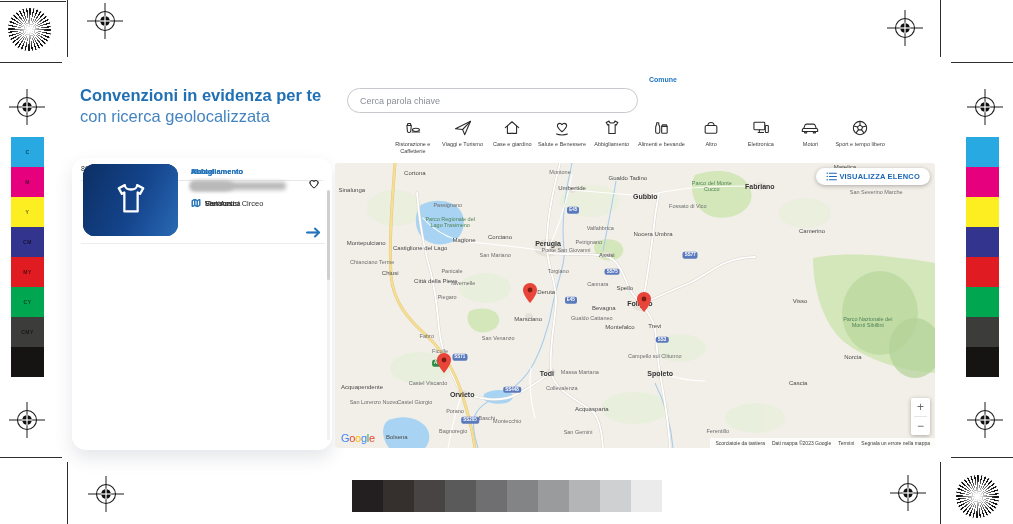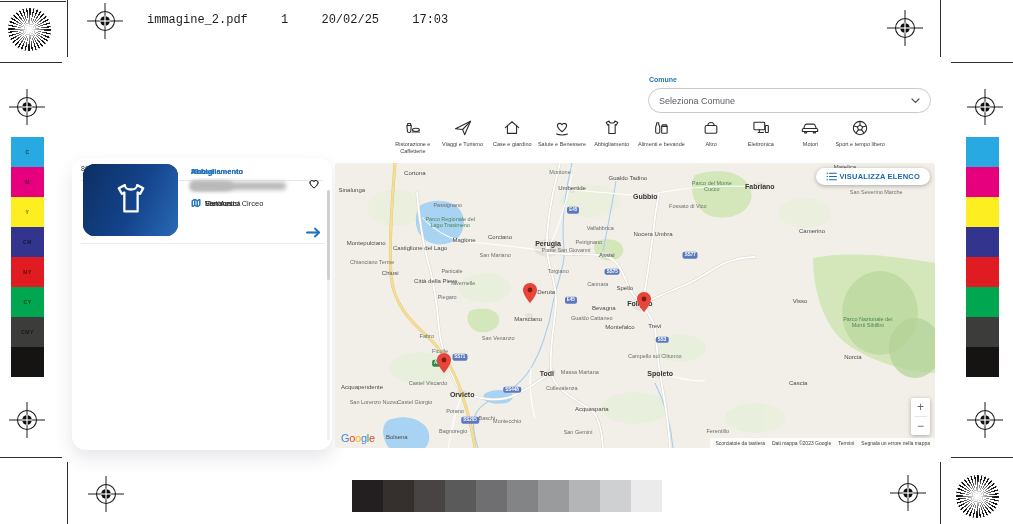--- a/index.html
+++ b/index.html
@@ -184,26 +184,20 @@
     <use href="#regmark-shape"></use>
   </svg>
       <svg class="regmark" viewBox="0 0 36 36" style="left: 106px; top: 494px;">
     <use href="#regmark-shape"></use>
   </svg>
       <svg class="regmark" viewBox="0 0 36 36" style="left: 908px; top: 493px;">
     <use href="#regmark-shape"></use>
   </svg>
     </div>
 
-  <div class="proof-header">
-    <span>immagine_2.pdf</span>
-    <span>1</span>
-    <span>20/02/25</span>
-    <span>17:03</span>
-  </div>
 
   <div class="colorbar" style="left:11px;top:137px;">
       <div class="patch" style="background: rgb(41, 169, 225);">
     <span class="patch-label">C</span>
   </div>
       <div class="patch" style="background: rgb(230, 0, 126);">
     <span class="patch-label">M</span>
   </div>
       <div class="patch" style="background: rgb(253, 238, 33);">
     <span class="patch-label">Y</span>
@@ -257,29 +251,28 @@
       <div class="graypatch" style="background: rgb(71, 68, 67);"></div>
       <div class="graypatch" style="background: rgb(91, 90, 90);"></div>
       <div class="graypatch" style="background: rgb(111, 110, 112);"></div>
       <div class="graypatch" style="background: rgb(131, 132, 134);"></div>
       <div class="graypatch" style="background: rgb(153, 155, 157);"></div>
       <div class="graypatch" style="background: rgb(179, 181, 183);"></div>
       <div class="graypatch" style="background: rgb(207, 208, 209);"></div>
       <div class="graypatch" style="background: rgb(235, 235, 236);"></div>
     </div>
 
-
+  <div class="page-title">
+    <div class="t1">Convenzioni in evidenza per te</div>
+    <div class="t2">con ricerca geolocalizzata</div>
+  </div>
+
+  <input class="search-box" type="text" placeholder="Cerca parola chiave" style="">
 
   <div class="comune-label">Comune</div>
-  <div class="select-box">
-    <span>Seleziona Comune</span>
-    <svg width="9" height="6" viewBox="0 0 9 6">
-      <polyline points="1,1 4.5,4.5 8,1" fill="none" stroke="#555" stroke-width="1.2" stroke-linecap="round"></polyline>
-    </svg>
-  </div>
 
   <div class="cat-row">
       <div class="cat-item">
     <svg class="cat-ico" viewBox="0 0 24 24">
           <use href="#i-restaurant"></use>
         </svg>
     <div class="cat-label">Ristorazione e Caffetterie</div>
   </div>
       <div class="cat-item">
     <svg class="cat-ico" viewBox="0 0 24 24">

